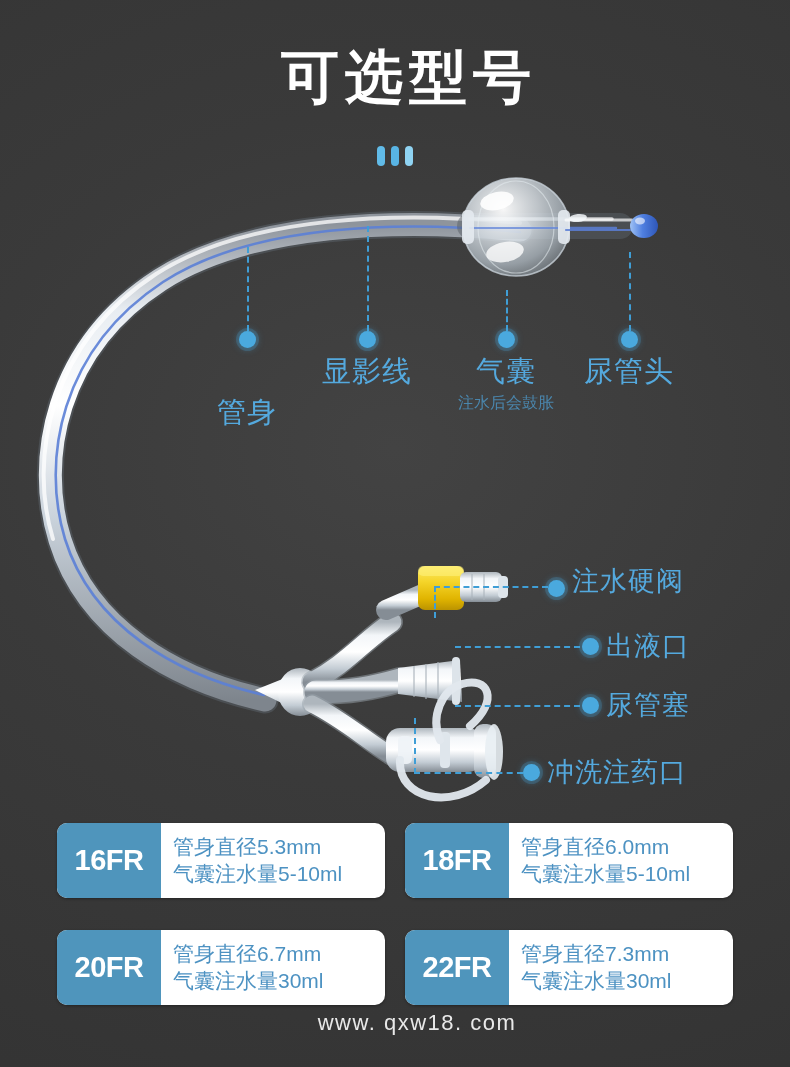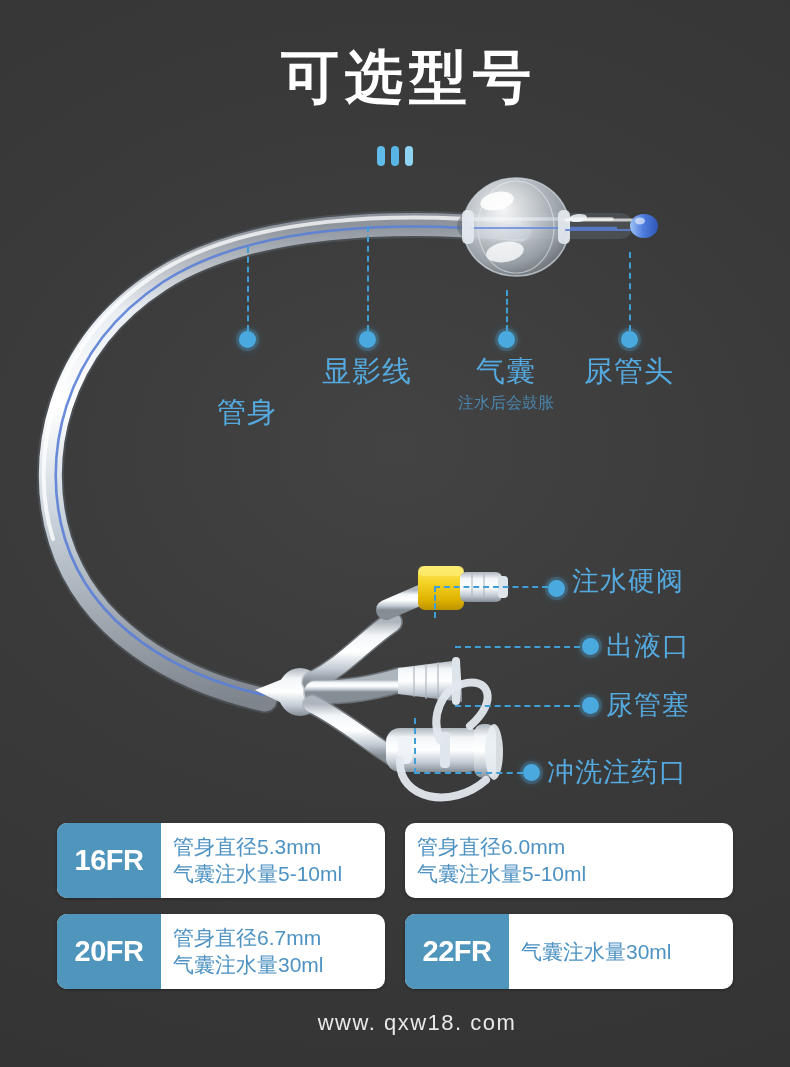--- a/index.html
+++ b/index.html
@@ -105,21 +105,21 @@
     letter-spacing:1px;
   }
 
   
   .cards{
     position:absolute;
     left:57px; top:823px;
     width:676px;
     display:flex;
     flex-wrap:wrap;
-    gap:16px 20px;
+    gap:32px 20px;
   }
   .card{
     width:328px;
     height:75px;
     background:#ffffff;
     border-radius:10px;
     display:flex;
     align-items:stretch;
     overflow:hidden;
     box-shadow:0 1px 3px rgba(0,0,0,.35);
@@ -340,35 +340,37 @@
 
   <div class="cards">
     <div class="card">
       <div class="fr">16FR</div>
       <div class="info">
         <span>管身直径5.3mm</span>
         <span>气囊注水量5-10ml</span>
       </div>
     </div>
     <div class="card">
+      <div class="fr">18FR</div>
       <div class="info">
         <span>管身直径6.0mm</span>
         <span>气囊注水量5-10ml</span>
       </div>
     </div>
     <div class="card">
       <div class="fr">20FR</div>
       <div class="info">
         <span>管身直径6.7mm</span>
         <span>气囊注水量30ml</span>
       </div>
     </div>
     <div class="card">
       <div class="fr">22FR</div>
       <div class="info">
+        <span>管身直径7.3mm</span>
         <span>气囊注水量30ml</span>
       </div>
     </div>
   </div>
 
   <div class="footer">www. qxw18. com</div>
 
 </div>
 
 </body></html>

